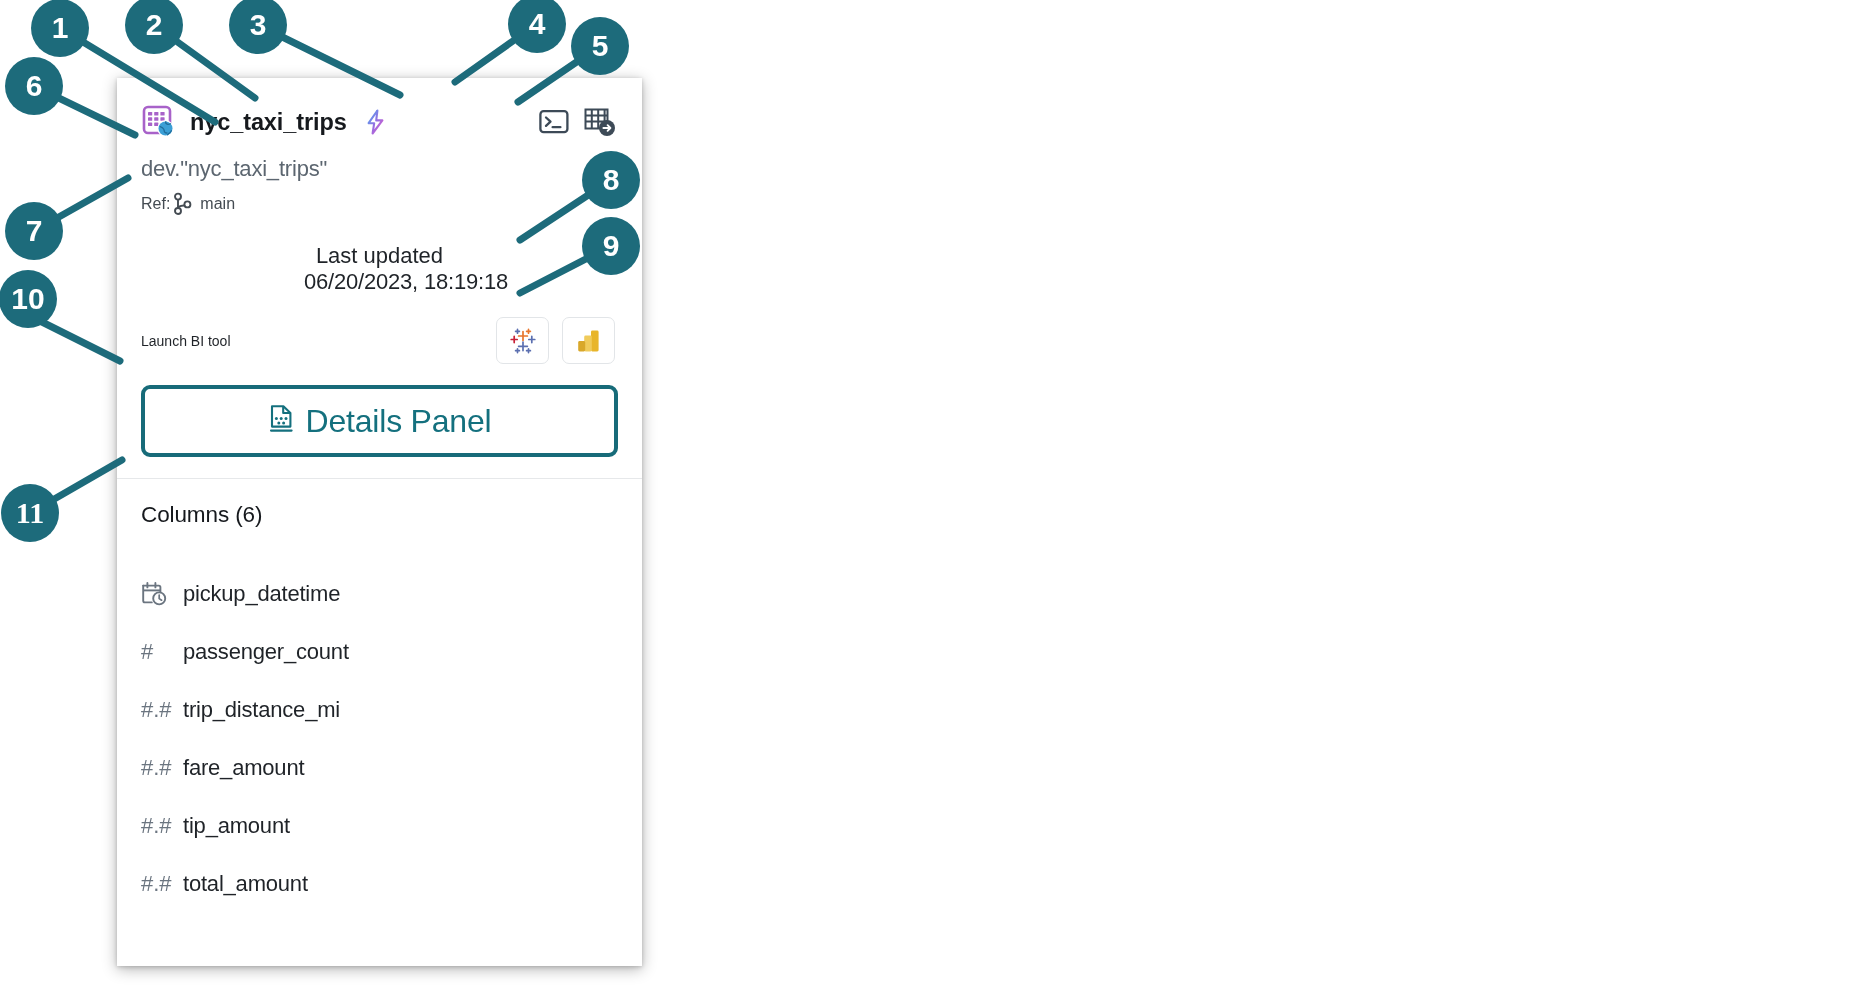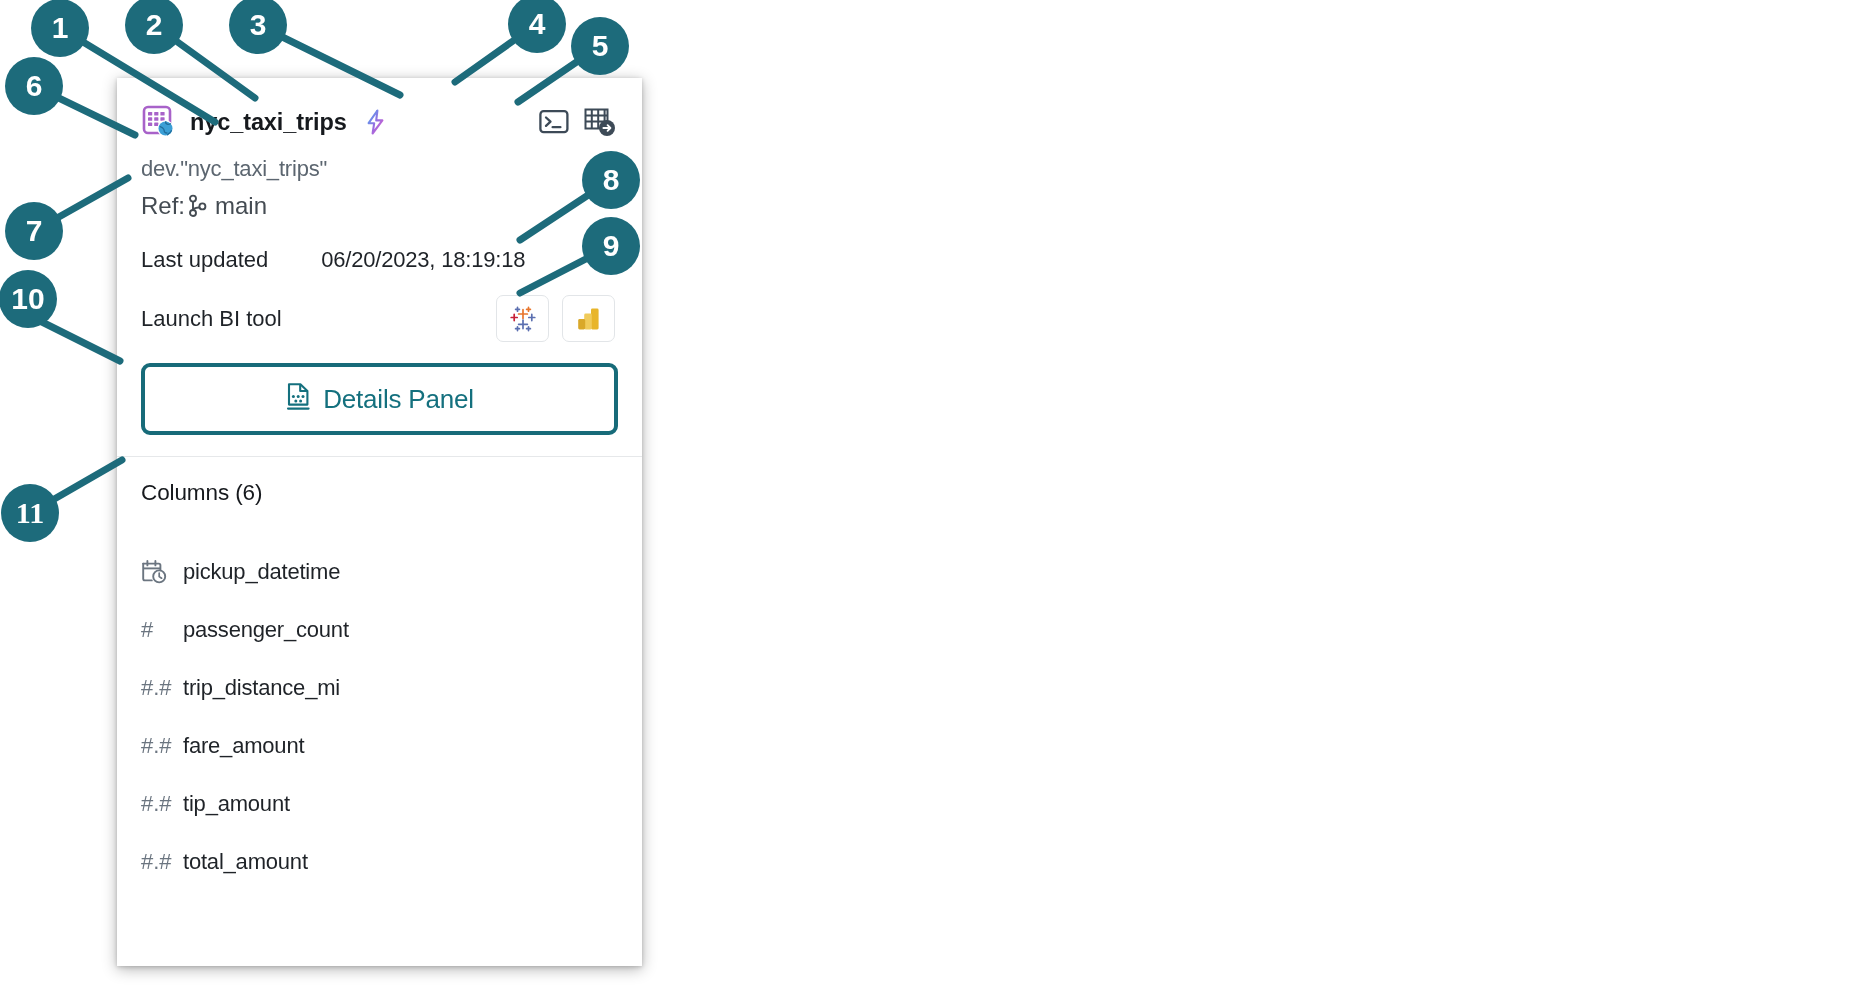--- a/index.html
+++ b/index.html
@@ -81,50 +81,51 @@
   
   .subpath {
     margin-top: 12px;
     font-size: 22px;
     color: #5c6670;
     letter-spacing: -0.2px;
     white-space: nowrap;
   }
   .refline {
     margin-top: 10px;
-    font-size: 24px;
+    font-size: 16px;
     color: #444b52;
     display: flex;
     align-items: center;
     white-space: nowrap;
   }
   .refline .branch-icon {
     width: 21px;
     height: 24px;
     margin: 0 7px 0 2px;
     flex: 0 0 21px;
   }
 
   
   .meta-row {
     display: flex;
     align-items: center;
     margin-top: 27px;
     font-size: 22px;
     color: #1f2328;
     white-space: nowrap;
+    flex-direction: column;
   }
   .meta-label { flex: 0 0 auto; }
   .meta-value { margin-left: 53px; letter-spacing: -0.2px; }
 
   .bi-row {
     display: flex;
     align-items: center;
     margin-top: 22px;
-    font-size: 22px;
+    font-size: 14px;
     color: #1f2328;
   }
   .bi-btns {
     margin-left: auto;
     display: flex;
     gap: 13px;
     padding-right: 3px;
   }
   .bi-btn {
     width: 53px;
@@ -147,21 +148,21 @@
     border-radius: 9px;
     display: flex;
     align-items: center;
     justify-content: center;
     gap: 11px;
     cursor: pointer;
     background: #ffffff;
     box-sizing: border-box;
   }
   .details-btn .lbl {
-    font-size: 26px;
+    font-size: 32px;
     color: #14707e;
     letter-spacing: -0.2px;
   }
 
   .divider {
     margin-top: 21px;
     height: 1px;
     background: #e6e8ea;
     margin-left: -24px;
     margin-right: -24px;

